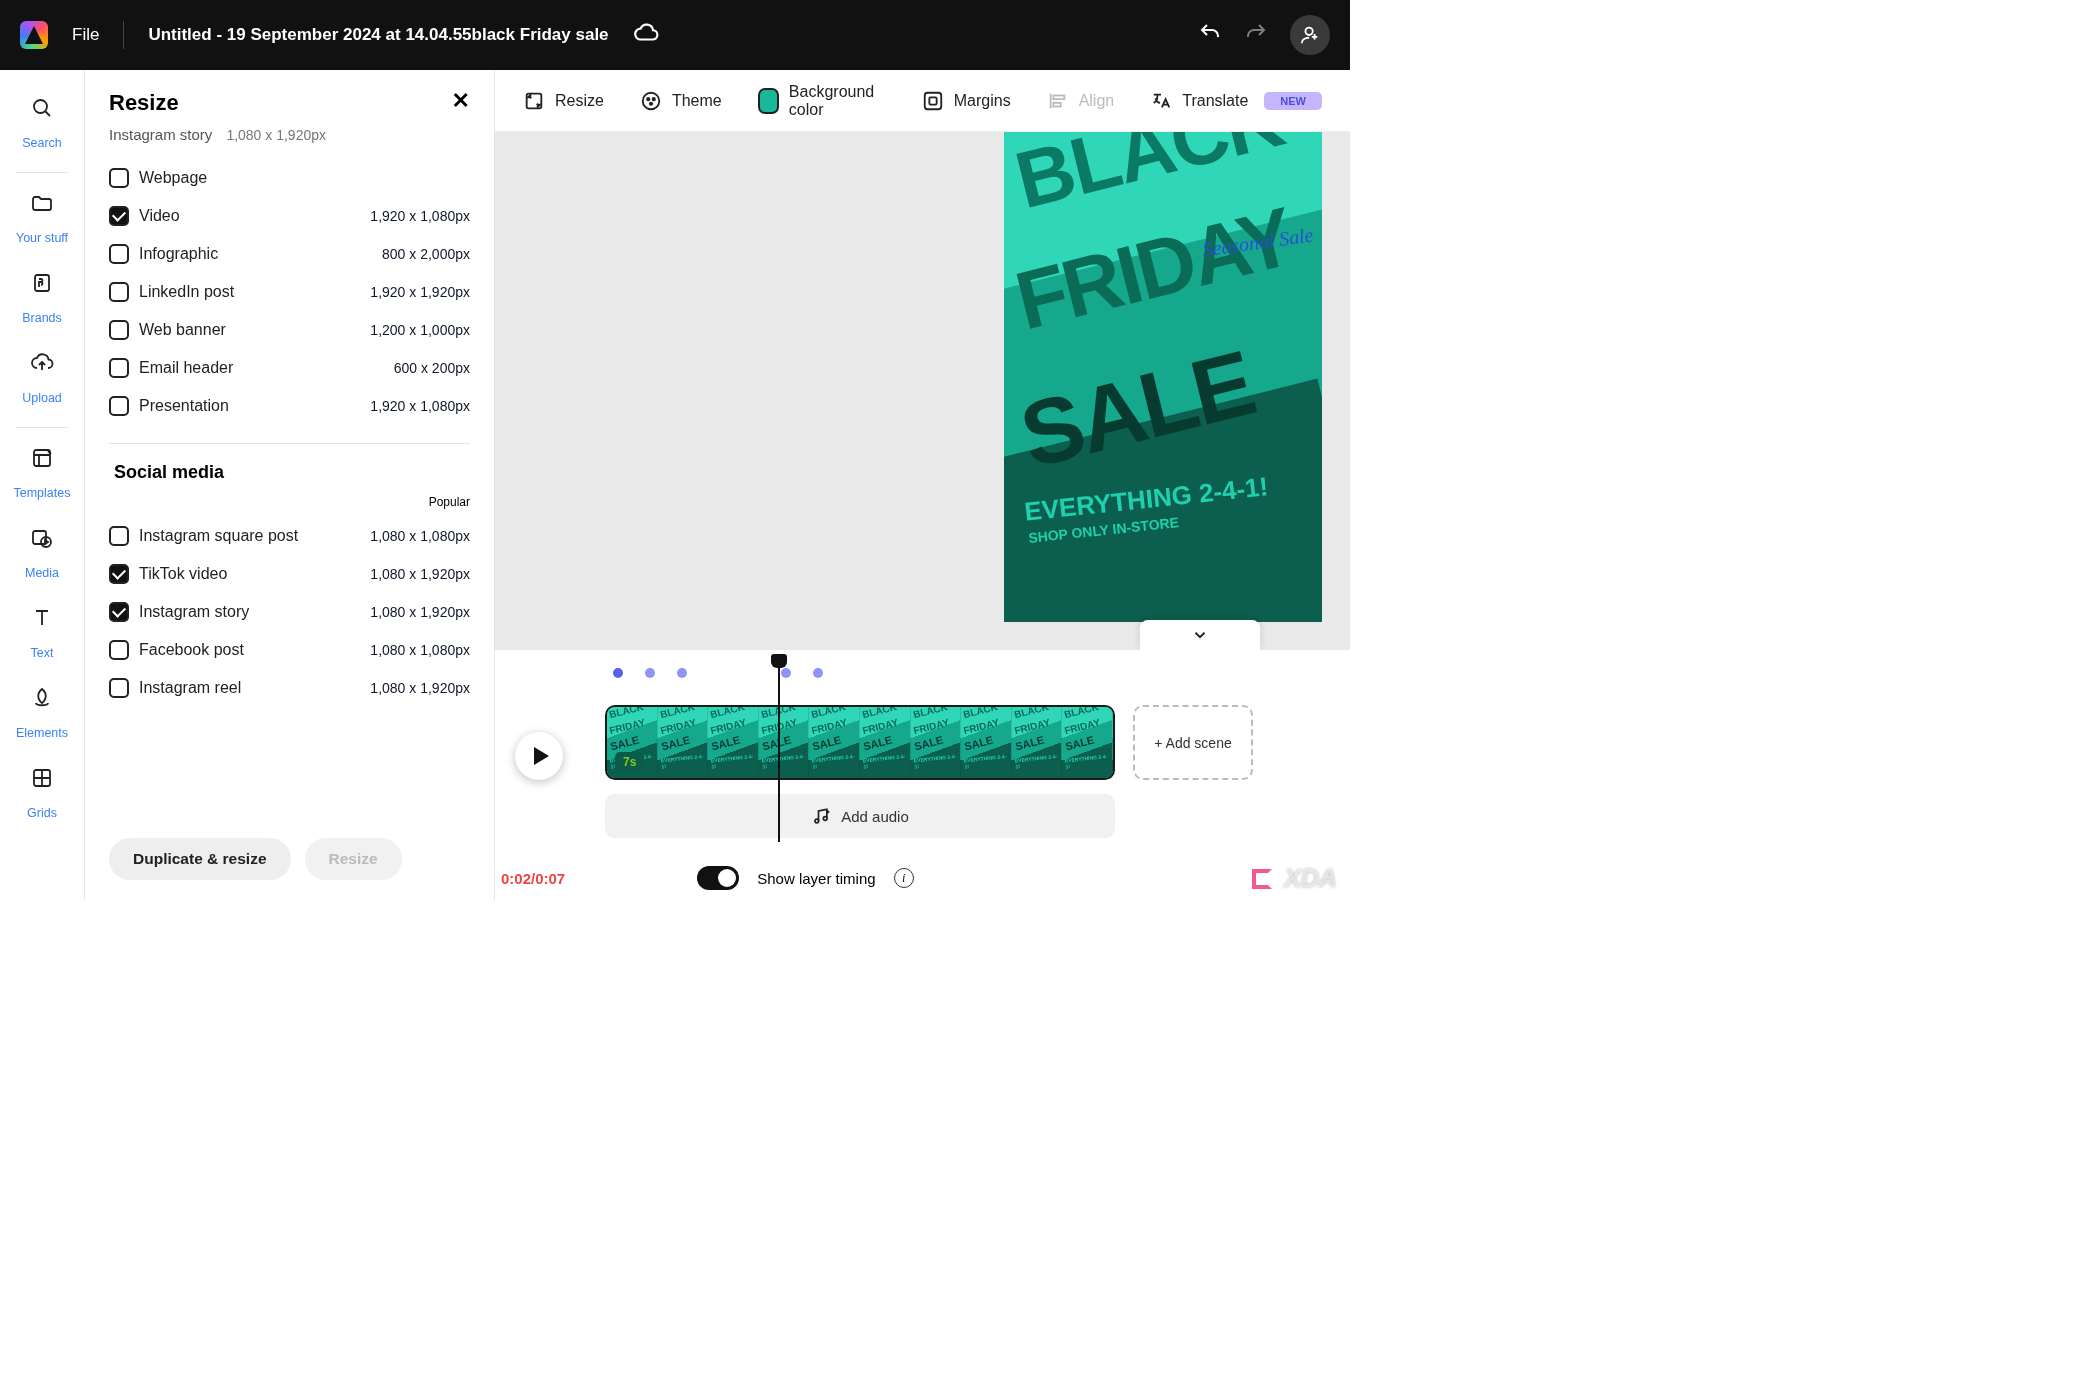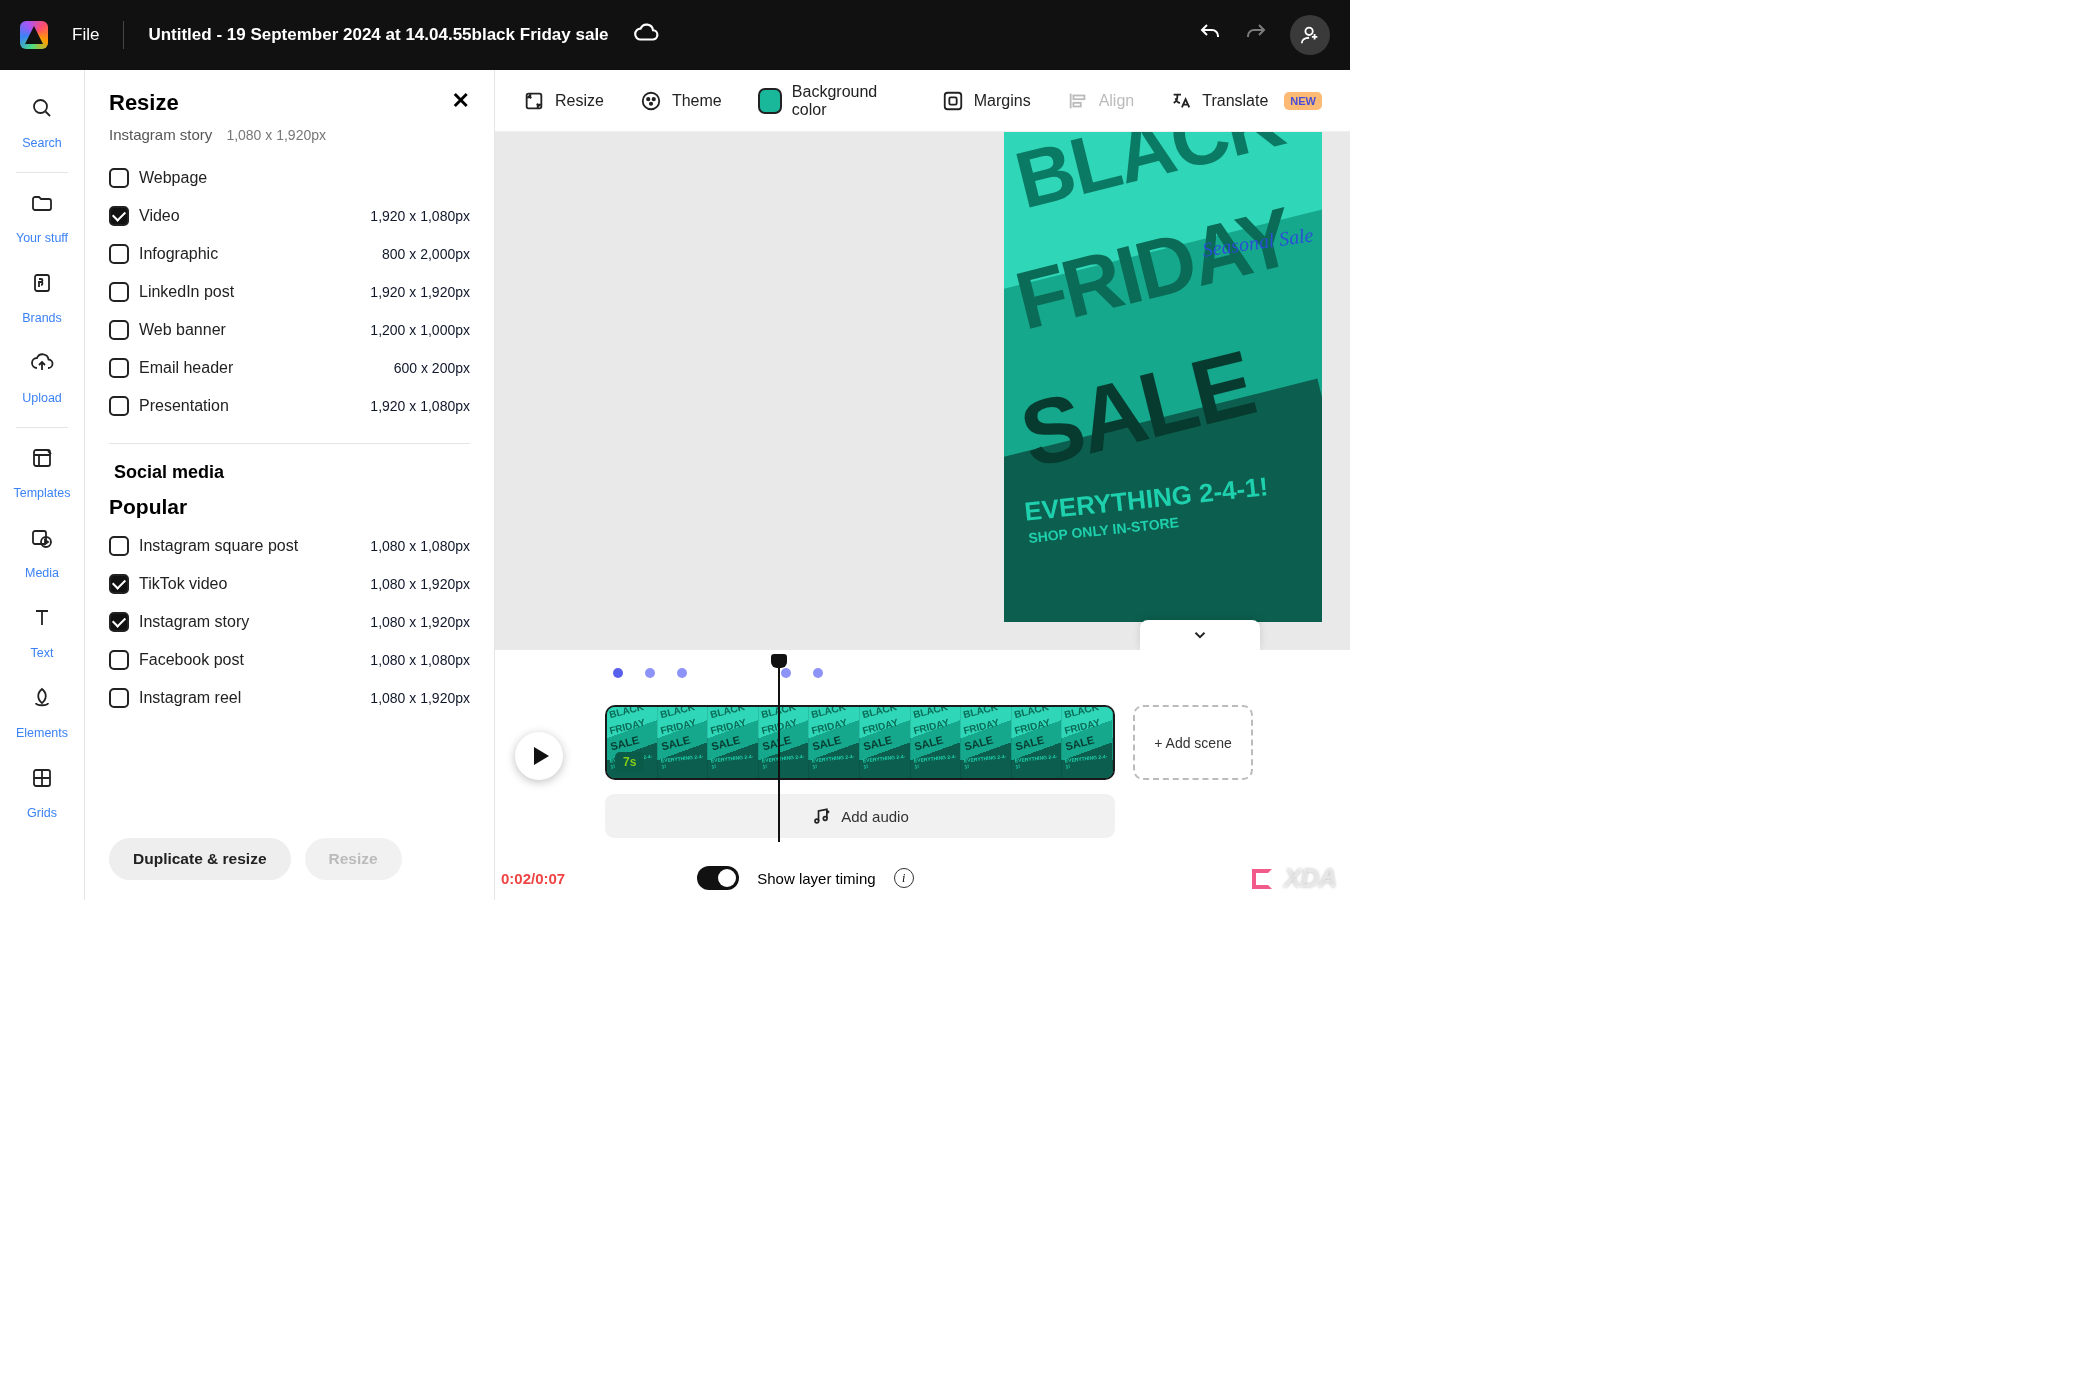--- a/index.html
+++ b/index.html
@@ -34,35 +34,35 @@
 .close-x { font-size:22px; cursor:pointer; line-height:1; font-weight:700; }
 .panel-scroll { flex:1; overflow-y:auto; padding:0 24px; }
 .size-row { display:flex; align-items:center; gap:10px; padding:9px 0; cursor:pointer; }
 .chk { width:20px; height:20px; border:2px solid #222; border-radius:5px; flex-shrink:0; display:flex; align-items:center; justify-content:center; }
 .chk.checked { background:#111; }
 .chk.checked::after { content:""; width:10px; height:6px; border-left:2.5px solid #fff; border-bottom:2.5px solid #fff; transform:rotate(-45deg) translate(1px,-1px); }
 .size-label { font-size:16px; color:#222; }
 .size-dim { margin-left:auto; font-size:14px; color:#0f172a; }
 .section-divider { height:1px; background:#e5e5e5; margin:18px 0; }
 .section-h { font-size:18px; font-weight:800; margin:10px 5px 12px; }
-.section-sub { font-size:21px; font-weight:700; margin:8px 0 8px; }
+.section-sub { font-size:12px; font-weight:400; margin:8px 0 8px;text-align:right; }
 .panel-foot { padding:16px 24px 20px; display:flex; gap:14px; border-top:1px solid transparent; }
 .pill-btn { flex:0 0 auto; padding:12px 24px; border-radius:26px; font-size:15.5px; font-weight:700; border:none; cursor:pointer; }
 .btn-grey { background:#eee; color:#222; }
 .btn-disabled { background:#f1f1f1; color:#bbb; }
 
 
 .canvas-col { flex:1; display:flex; flex-direction:column; background:#fff; }
 .actionbar { height:62px; border-bottom:1px solid #eee; display:flex; align-items:center; gap:36px; padding:0 28px; }
 .act { display:flex; align-items:center; gap:10px; font-size:16px; color:#222; cursor:pointer; }
 .act svg { width:22px; height:22px; fill:none; stroke:#222; stroke-width:2; }
 .act.disabled { color:#bbb; }
 .act.disabled svg { stroke:#bbb; }
 .bg-swatch { width:26px; height:26px; border-radius:7px; background:#19b89b; border:2.5px solid #222; }
-.badge-new { font-size:11px; font-weight:700; background:#fdba74; color:#4a4fd6; padding:3px 6px; border-radius:5px; margin-left:6px; }
+.badge-new { font-size:11px; font-weight:700; background:#c4b5fd; color:#4a4fd6; padding:3px 16px; border-radius:5px; margin-left:6px; }
 
 .stage { flex:1; background:#e9e9e9; display:flex; justify-content:flex-end; position:relative; overflow:hidden; }
 .artwork { width:318px; height:490px; margin-right:28px; background:#19b89b; position:relative; overflow:hidden; font-family:Impact,'Arial Black',sans-serif; }
 .stripe1{position:absolute;inset:-40px -40px auto -40px;height:200px;background:#2fd6b8;transform:rotate(-14deg);}
 .stripe2{position:absolute;top:120px;left:-40px;right:-40px;height:190px;background:#15a88c;transform:rotate(-14deg);}
 .stripe3{position:absolute;top:290px;left:-40px;right:-40px;height:320px;background:#0c5f4e;transform:rotate(-14deg);}
 .aw-black{position:absolute;top:-28px;left:10px;font-size:80px;font-weight:900;color:#0b7a64;transform:rotate(-14deg);letter-spacing:-2px;}
 .aw-friday{position:absolute;top:90px;left:10px;font-size:82px;font-weight:900;color:#0a6b56;transform:rotate(-14deg);letter-spacing:-3px;}
 .aw-sale{position:absolute;top:225px;left:16px;font-size:92px;font-weight:900;color:#073b30;transform:rotate(-14deg);letter-spacing:-3px;}
 .aw-every{position:absolute;top:352px;left:20px;font-size:26px;font-weight:800;color:#1ed0ad;transform:rotate(-6deg);}

